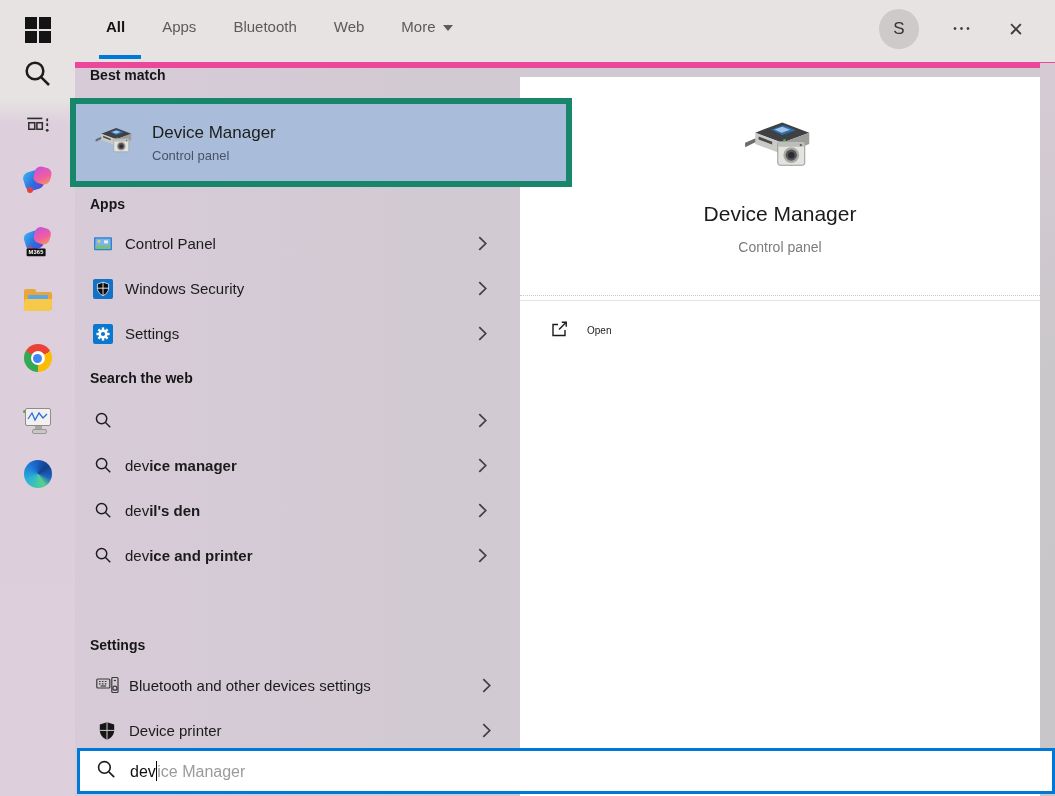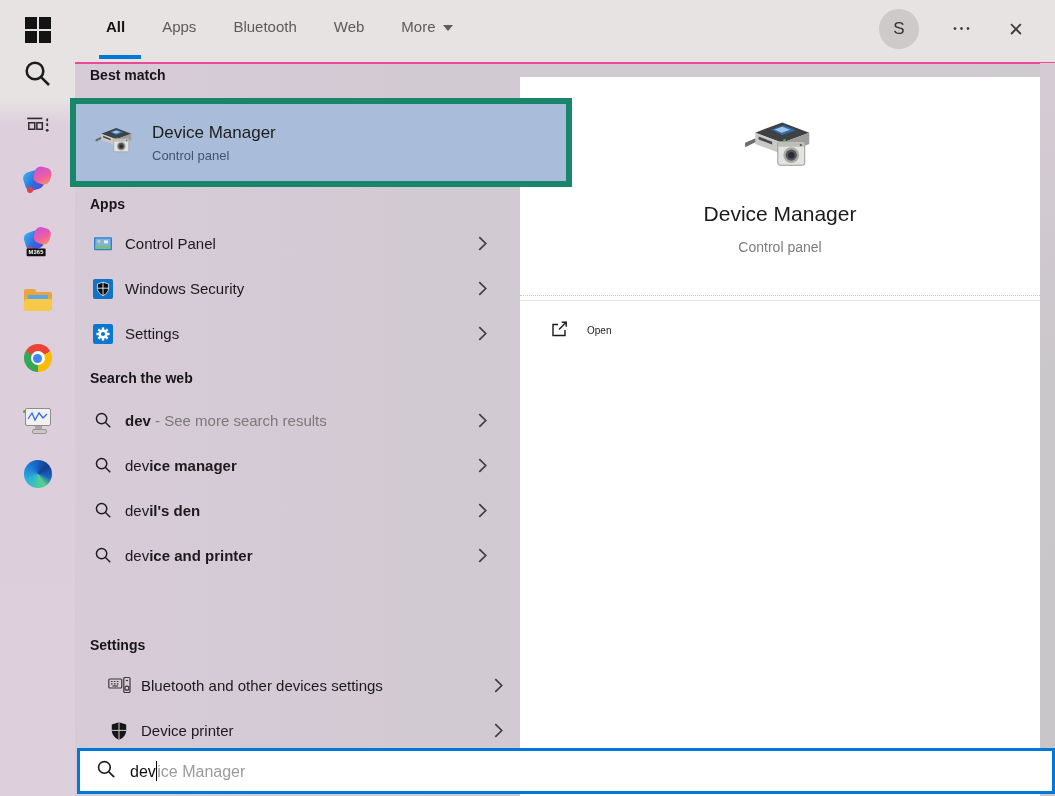--- a/index.html
+++ b/index.html
@@ -39,21 +39,21 @@
   
   .perfmon{position:relative;width:30px;height:28px;}
   .perfmon .screen{position:absolute;left:2px;top:2px;width:24px;height:16px;background:#f2f1ef;border:1.5px solid #8f8d8b;border-radius:2px;}
   .perfmon .led{position:absolute;left:0px;top:4px;width:3px;height:3px;background:#3fae4a;border-radius:50%;}
   .perfmon .stand{position:absolute;left:12px;top:20px;width:7px;height:3px;background:#a8a6a4;}
   .perfmon .base{position:absolute;left:9px;top:23px;width:13px;height:3px;background:#c9c7c5;border:1px solid #9a9896;border-radius:2px;}
   
   .edge{width:28px;height:28px;border-radius:50%;
     background:conic-gradient(from 150deg,#57d08c,#2bb3d8 25%,#1b6fd4 50%,#123f8c 72%,#1e63c0 88%,#57d08c 100%);}
   
-  #header{position:absolute;left:75px;top:0;width:980px;height:62px;background:#e6e3e2;border-bottom:2px solid #ec4899;}
+  #header{position:absolute;left:75px;top:0;width:980px;height:62px;background:#e6e3e2;border-bottom:6px solid #ec4899;}
   #tabs{position:absolute;left:31px;top:18px;display:flex;gap:37px;font-size:15px;color:#5d5b59;}
   .tab{cursor:default;}
   .tab.active{color:#141414;font-weight:bold;}
   .tab .caret{display:inline-block;margin-left:7px;width:0;height:0;border-left:5px solid transparent;
     border-right:5px solid transparent;border-top:6px solid #5d5b59;vertical-align:1px;}
   #tab-underline{position:absolute;left:24px;top:55px;width:42px;height:4px;background:#0078d7;}
   #avatar{position:absolute;left:804px;top:9px;width:40px;height:40px;border-radius:50%;background:#cdcac9;
     display:flex;align-items:center;justify-content:center;font-size:17px;color:#333;}
   #ellipsis{position:absolute;left:868px;top:14px;width:40px;text-align:center;font-size:10px;letter-spacing:3px;color:#3a3a3a;line-height:30px;}
   #close-btn{position:absolute;left:925px;top:13px;width:32px;text-align:center;font-size:19px;color:#3f3f3f;line-height:34px;}
@@ -241,21 +241,20 @@
 
   <div class="section-label" style="top:307px;text-align:center;">Search the web</div>
   <div style="position:absolute;left:0;top:335px;width:445px;">
     <div class="row see-more">
       <span class="icn">
           <svg width="19" height="19" viewBox="0 0 18 18">
             <circle cx="7.2" cy="7.2" r="4.9" fill="none" stroke="#1c1c1c" stroke-width="1.4"></circle>
             <line x1="10.9" y1="10.9" x2="15.4" y2="15.4" stroke="#1c1c1c" stroke-width="1.4"></line>
           </svg>
         </span>
-      <span class="lbl"><span class="typed">dev</span><span class="completion"> - See more search results</span></span>
       <span class="chev"><svg width="9" height="15" viewBox="0 0 8 14">
             <polyline points="1,1 7,7 1,13" fill="none" stroke="#3f3f3f" stroke-width="1.6"></polyline>
           </svg></span>
     </div>
     <div class="row">
       <span class="icn">
           <svg width="19" height="19" viewBox="0 0 18 18">
             <circle cx="7.2" cy="7.2" r="4.9" fill="none" stroke="#1c1c1c" stroke-width="1.4"></circle>
             <line x1="10.9" y1="10.9" x2="15.4" y2="15.4" stroke="#1c1c1c" stroke-width="1.4"></line>
           </svg>
@@ -285,21 +284,21 @@
           </svg>
         </span>
       <span class="lbl"><span class="typed">dev</span><span class="completion">ice and printer</span></span>
       <span class="chev"><svg width="9" height="15" viewBox="0 0 8 14">
             <polyline points="1,1 7,7 1,13" fill="none" stroke="#3f3f3f" stroke-width="1.6"></polyline>
           </svg></span>
     </div>
   </div>
 
   <div class="section-label" style="top:574px;">Settings</div>
-  <div style="position:absolute;left:16px;top:600px;width:445px;">
+  <div style="position:absolute;left:4px;top:600px;width:445px;">
     <div class="row">
       <span class="icn">
         <svg width="23" height="21" viewBox="0 0 23 21" fill="none" stroke="#3a3a3a" stroke-width="1.2">
           <rect x="0.8" y="4" width="13" height="9" rx="1"></rect>
           <line x1="3" y1="6.5" x2="11.5" y2="6.5" stroke-dasharray="1.6,1.3"></line>
           <line x1="3" y1="8.8" x2="11.5" y2="8.8" stroke-dasharray="1.6,1.3"></line>
           <line x1="4.5" y1="11" x2="10" y2="11"></line>
           <rect x="15.8" y="2.5" width="6.2" height="15" rx="1"></rect>
           <circle cx="18.9" cy="13.2" r="2"></circle>
           <line x1="17.8" y1="5.5" x2="20" y2="5.5"></line>

